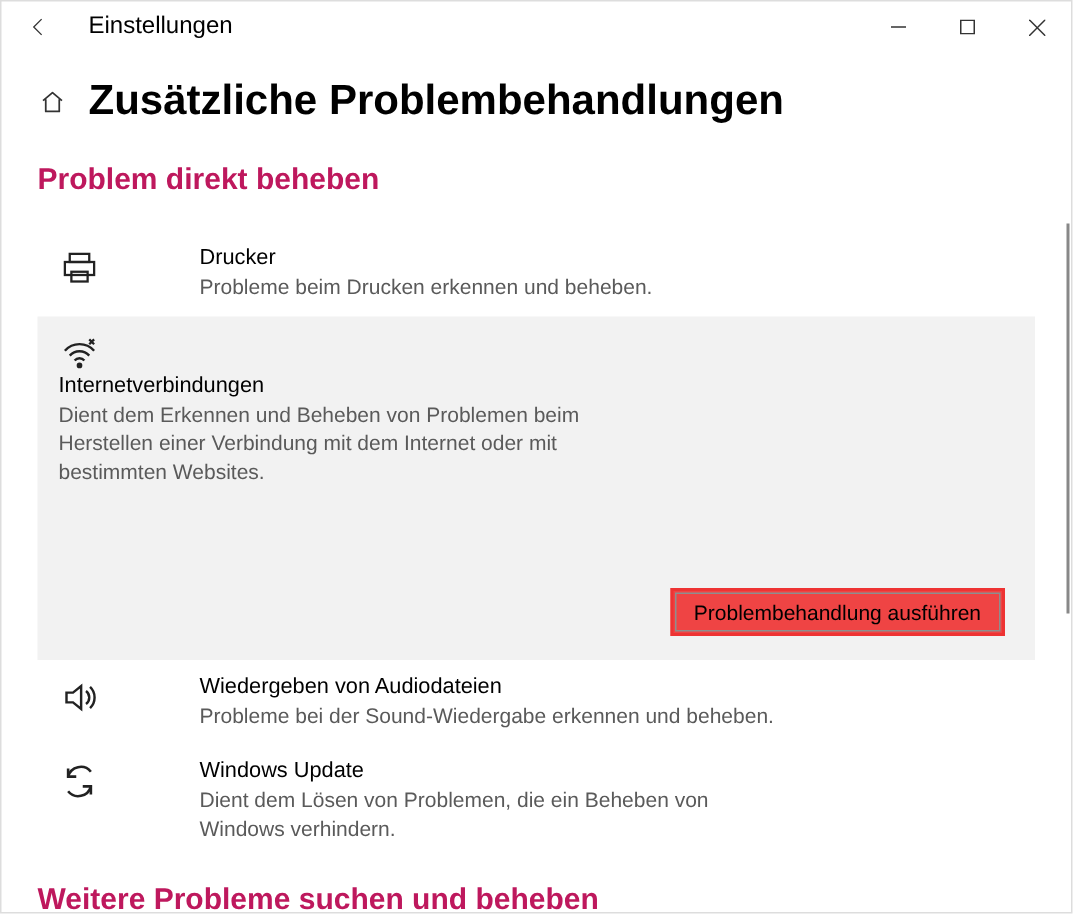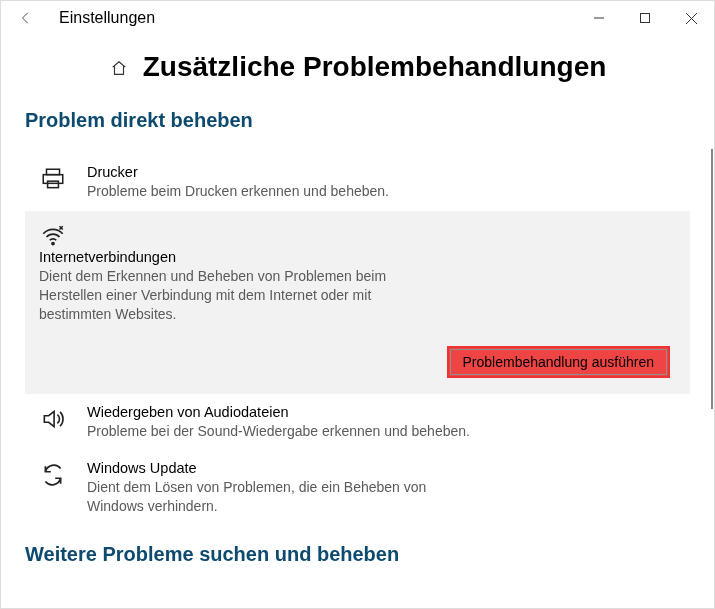--- a/index.html
+++ b/index.html
@@ -50,50 +50,50 @@
     
     .content {
       padding: 16px 24px 0 24px;
       height: calc(100% - 34px);
       position: relative;
     }
     .heading-row {
       display: flex;
       align-items: center;
       margin-bottom: 26px;
-      justify-content: center;
     }
     .home-icon {
       width: 20px;
       height: 20px;
       display: flex;
       align-items: center;
       justify-content: center;
       margin-right: 14px;
       margin-top: 2px;
     }
     .page-title {
       font-size: 28px;
       font-weight: 600;
       color: #000;
     }
     .section-head {
       font-size: 20px;
       font-weight: 600;
-      color: #0c4a6e;
+      color: #be185d;
       margin-bottom: 22px;
       margin-top: 18px;
     }
     .list {
       display: flex;
       flex-direction: column;
     }
     .item {
       display: flex;
       padding: 10px 14px;
+      gap: 46px;
     }
     .item.selected {
       background: #f2f2f2;
       flex-direction: column;
     }
     .item-row {
       display: flex;
       flex-direction: column;
     }
     .item-icon {

